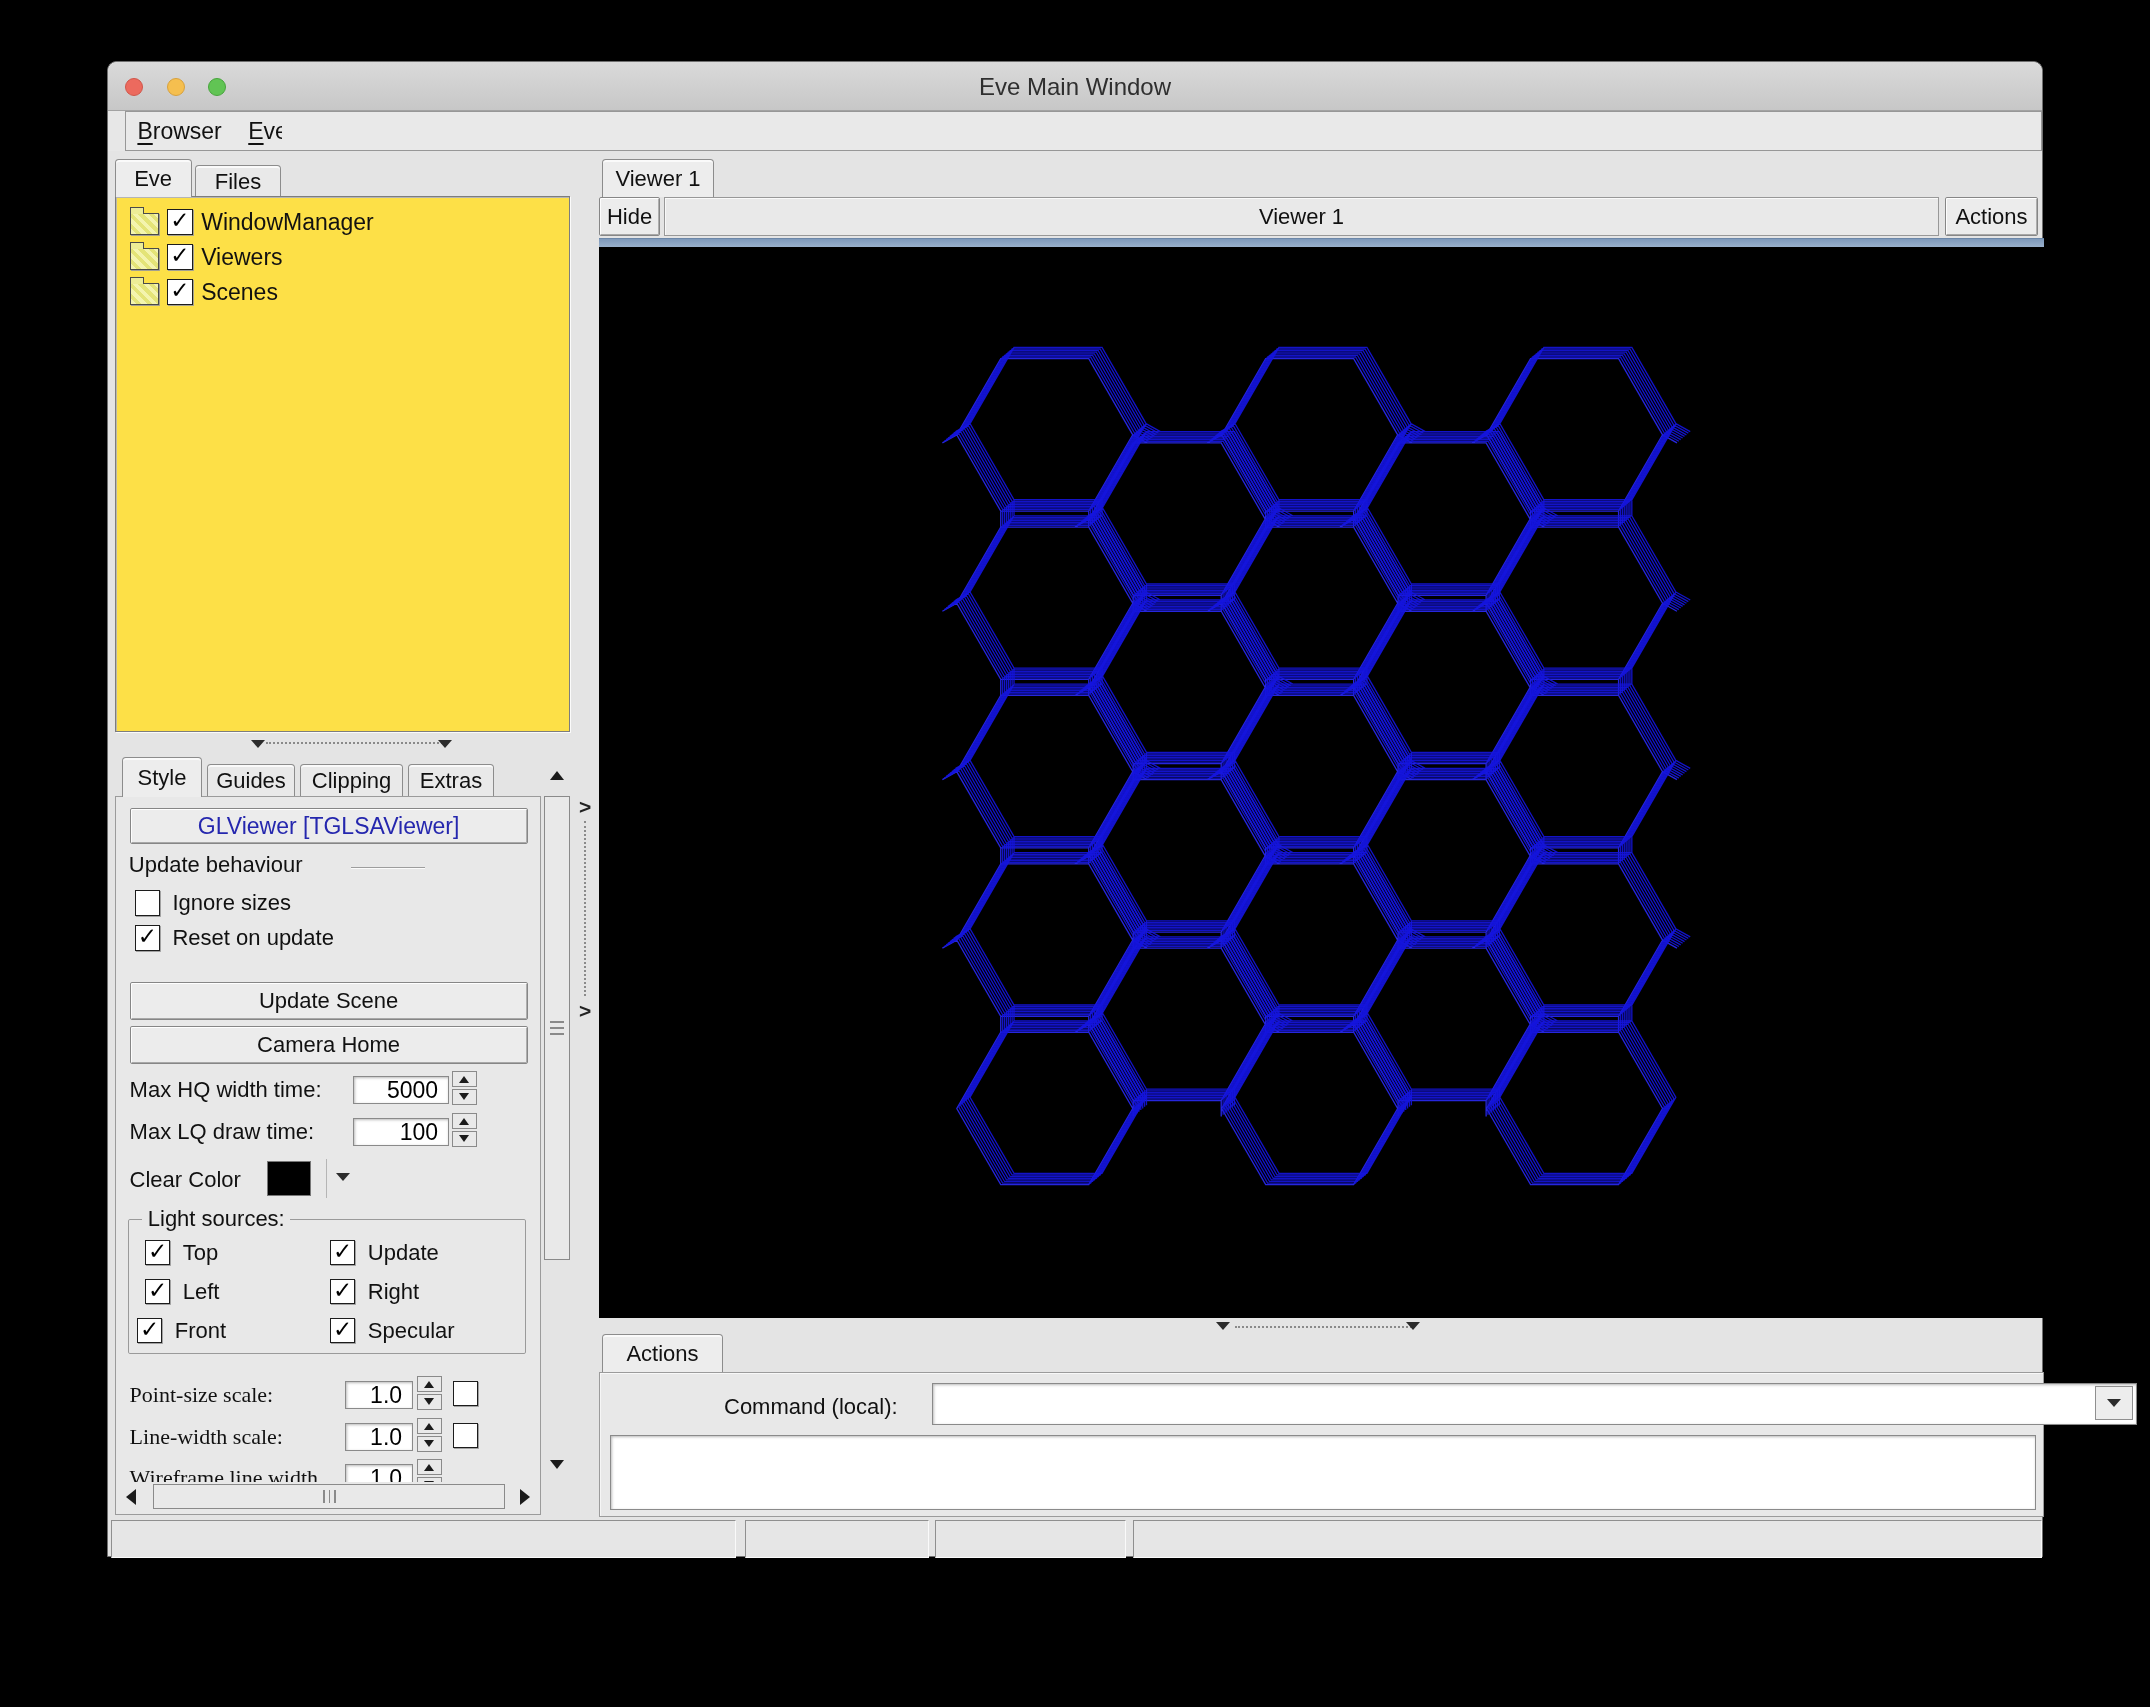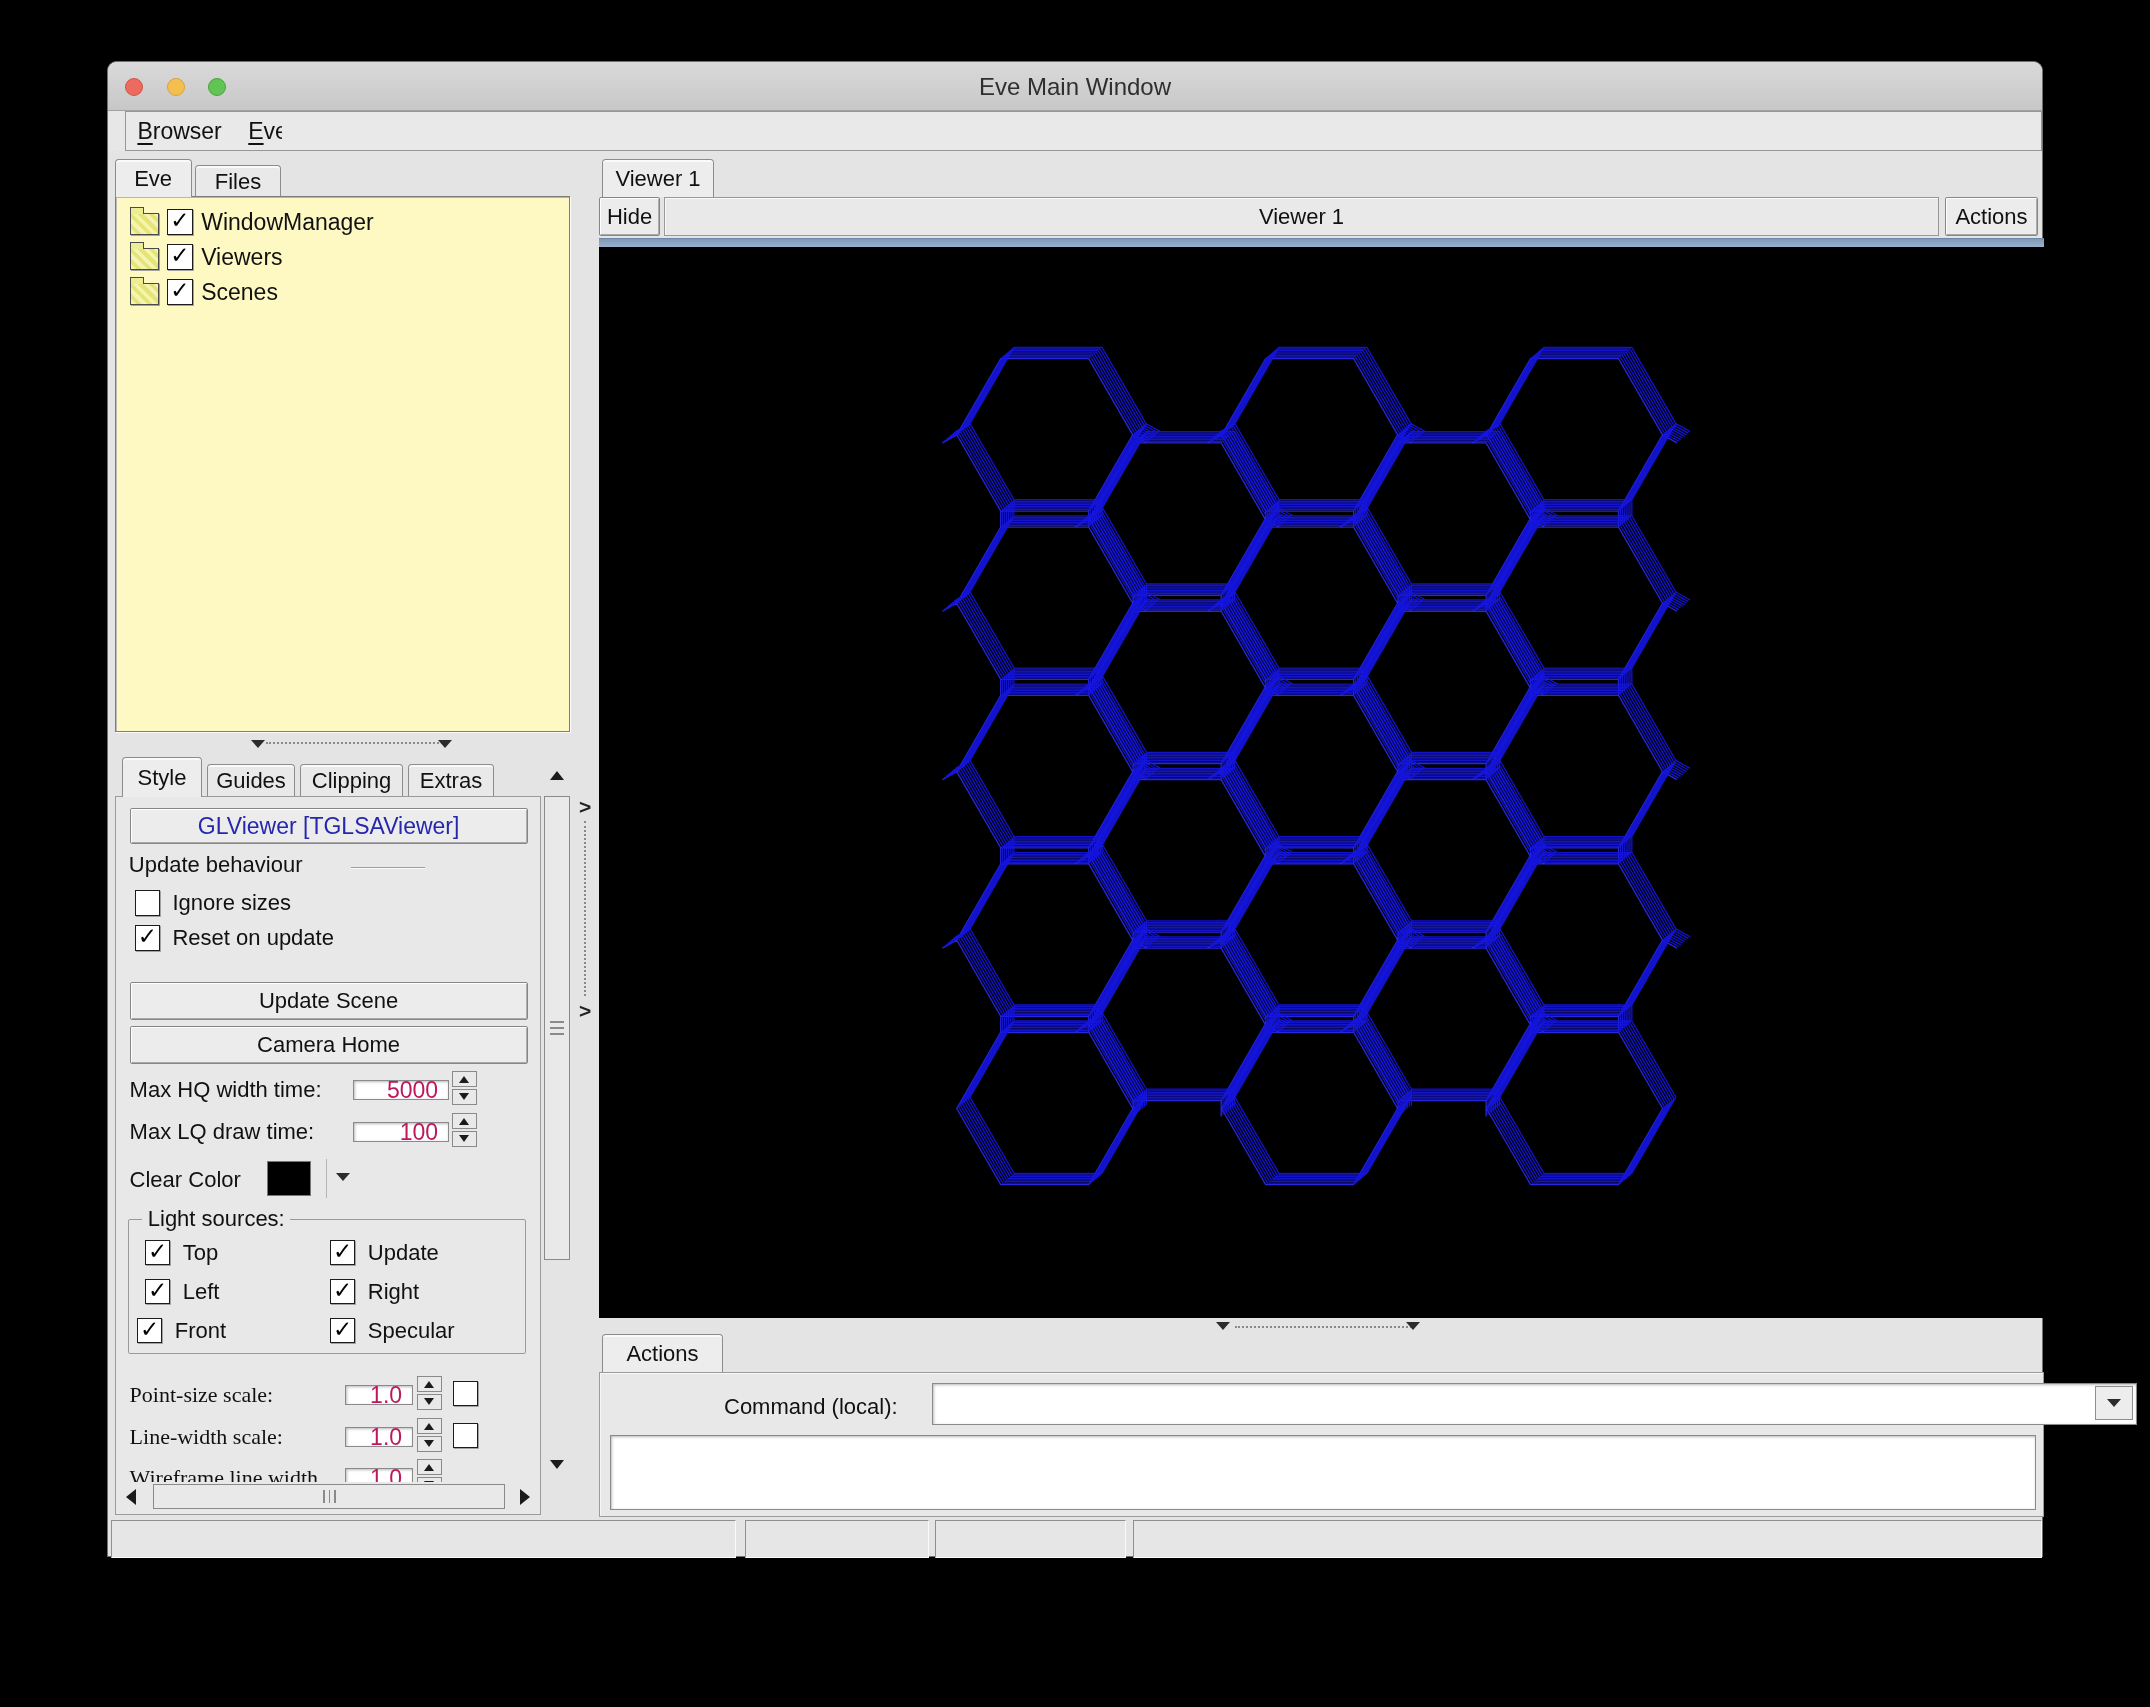--- a/index.html
+++ b/index.html
@@ -52,21 +52,21 @@
   .spin-btn { width:25.6px; height:16px; background:#e9e9e9; border:0.9px solid #8a8a8a;
               display:flex; align-items:center; justify-content:center; }
   .spin-btn .tri-up   { border-left-width:5.7px; border-right-width:5.7px; border-bottom-width:7.6px; }
   .spin-btn .tri-down { border-left-width:5.7px; border-right-width:5.7px; border-top-width:7.6px; }
   .chev-down { width:0; height:0; border-left:7.6px solid transparent; border-right:7.6px solid transparent; border-top:8.5px solid #2c2c2c; }
   .label { font-size:22px; color:#111; white-space:nowrap; }
 
   
   .tab-eve   { left:6.6px;  top:97px; width:77px;  height:38px; }
   .tab-files { left:87px; top:103px; width:86px;  height:32px; }
-  .treebox { position:absolute; left:6.6px; top:134px; width:455px; height:536px; background:#fef9c3;
+  .treebox { position:absolute; left:6.6px; top:134px; width:455px; height:536px; background:#fde047;
              border:0.9px solid #7d7d7d; box-shadow:inset 0.9px 0.9px 0 #b5b5b5, 0.9px 0.9px 0 #fdfdfd; padding-top:7.6px; z-index:2; }
   .treerow { display:flex; align-items:center; gap:8.5px; height:35px; padding-left:14px; }
   .treerow .label { font-size:23px; }
 
   .hsplit1 { position:absolute; left:6.6px; top:670px; width:455px; height:24.6px; }
   .hsplit1 .line, .hsplit2 .line { position:absolute; top:10.4px; border-top:2.8px dotted #8a8a8a; }
   .hsplit1 .line { left:151px; width:180px; }
   .hsplit1 .c1 { position:absolute; left:136px; top:5.7px; }
   .hsplit1 .c2 { position:absolute; left:323px; top:5.7px; }
 
@@ -80,21 +80,21 @@
   .glv-btn { position:absolute; left:14px; top:11.4px; width:398px; height:36px;
              color:#2527ae; font-size:23px; }
   .upd-label { position:absolute; left:13.2px; top:55px; }
   .upd-line  { position:absolute; left:235px; top:70px; width:74px; border-top:1.9px solid #9d9d9d; box-shadow:0 0.9px 0 #fdfdfd; }
   .cbrow { position:absolute; display:flex; align-items:center; gap:12.3px; }
   .cb-ignore { left:19px; top:93px; }
   .cb-reset  { left:19px; top:128px; }
   .btn-updscene { position:absolute; left:14px; top:185px; width:398px; height:38px; }
   .btn-camhome  { position:absolute; left:14px; top:229px; width:398px; height:38px; }
   .spinrow { position:absolute; display:flex; align-items:center; }
-  .spinrow .field { height:20px; font-size:23px; color:#be185d; display:flex; align-items:center; justify-content:flex-end; padding-right:9.5px; }
+  .spinrow .field { height:28px; font-size:23px; color:#000000; display:flex; align-items:center; justify-content:flex-end; padding-right:9.5px; }
   .row-hq { left:0; top:274px; }  .row-hq .label { position:absolute; left:14px; }  .row-hq .field { position:absolute; left:237px; width:96px; }  .row-hq .spinbtns { position:absolute; left:336px; }
   .row-lq { left:0; top:316px; }  .row-lq .label { position:absolute; left:14px; }  .row-lq .field { position:absolute; left:237px; width:96px; }  .row-lq .spinbtns { position:absolute; left:336px; }
   .spinrow { height:38px; width:426px; }
   .clearcolor { position:absolute; left:0; top:362px; width:426px; height:38px; }
   .clearcolor .label { position:absolute; left:14px; top:7.6px; }
   .swatch { position:absolute; left:151px; top:1.9px; width:44px; height:35px; background:#000; border:0.9px solid #777; }
   .cc-div { position:absolute; left:210px; top:0px; height:39px; border-left:1.9px solid #b5b5b5; }
   .cc-arrow { position:absolute; left:220px; top:14px; }
   fieldset.lights { position:absolute; left:12.3px; top:409px; width:398px; height:148px;
                     border:0.9px solid #9a9a9a; border-radius:1.9px; padding:0; }

